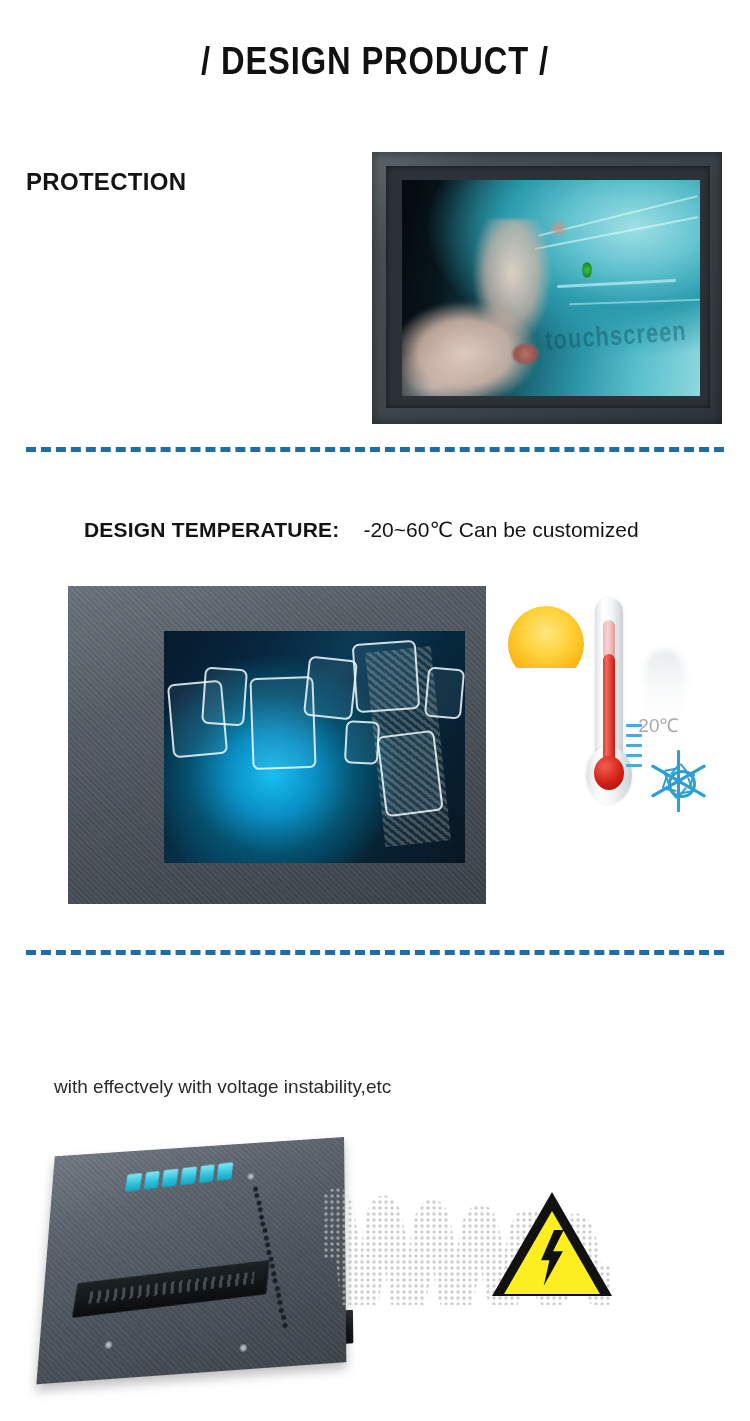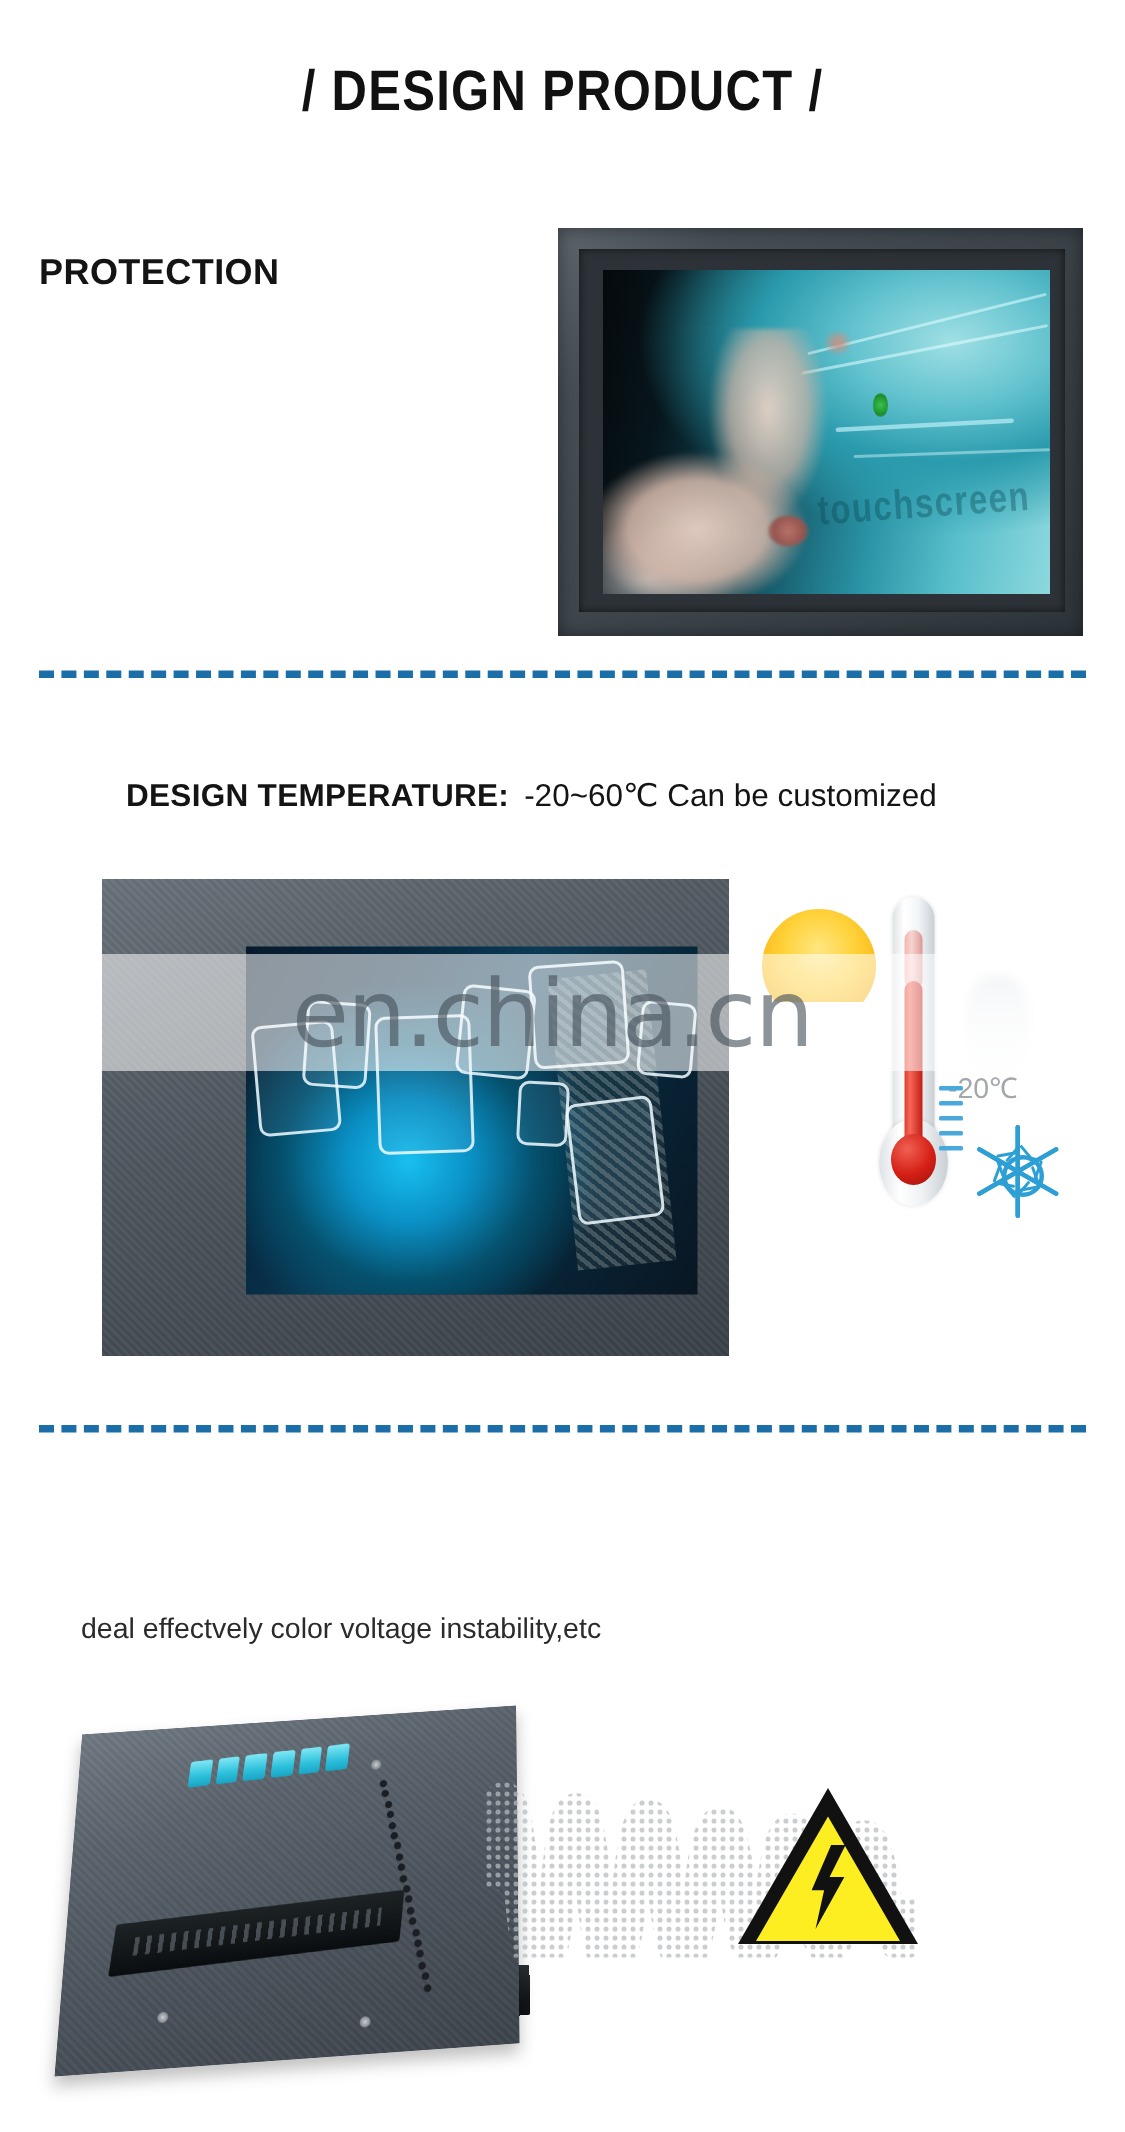--- a/index.html
+++ b/index.html
@@ -89,21 +89,21 @@
     position:absolute;left:49%;top:19%;width:7%;height:7%;border-radius:50%;
     background:radial-gradient(circle,#cf8f80 0%,rgba(190,130,115,0) 75%);
     filter:blur(1px);
   }
 
   
   .sec2-head{
     position:absolute;left:84px;top:518px;font-size:21px;color:#141414;
   }
   .sec2-head b{font-weight:bold;letter-spacing:.2px;}
-  .sec2-head span.val{font-weight:normal;margin-left:10px;}
+  .sec2-head span.val{font-weight:normal;margin-left:24px;}
 
   
   .photo2{position:absolute;left:68px;top:586px;width:418px;height:318px;}
   .p2-case{
     position:absolute;inset:0;
     background:
       repeating-linear-gradient(45deg,rgba(255,255,255,.035) 0 2px,rgba(0,0,0,.035) 2px 4px),
       linear-gradient(160deg,#6a737b 0%,#545d65 30%,#474f57 60%,#3a4149 100%);
   }
   .p2-screen{
@@ -365,27 +365,24 @@
       <div class="snow-core"></div>
     <div class="sp" style="transform: rotate(0deg);"></div>
         <div class="sp" style="transform: rotate(60deg);"></div>
         <div class="sp" style="transform: rotate(120deg);"></div>
         <div class="sp" style="transform: rotate(180deg);"></div>
         <div class="sp" style="transform: rotate(240deg);"></div>
         <div class="sp" style="transform: rotate(300deg);"></div>
       </div>
   </div>
 
-  <div class="watermark">
-    <span>en.china.cn</span>
-  </div>
 
   <div class="divider" id="div2"></div>
 
-  <div class="sec3-body">deal effectvely color voltage instability,etc</div>
+  <div class="sec3-body">with effectvely with voltage instability,etc</div>
 
   <div class="photo3">
     <div class="p3-edge"></div>
     <div class="p3-back">
       <div class="p3-osd">
         <i></i>
         <i></i>
         <i></i>
         <i></i>
         <i></i>

